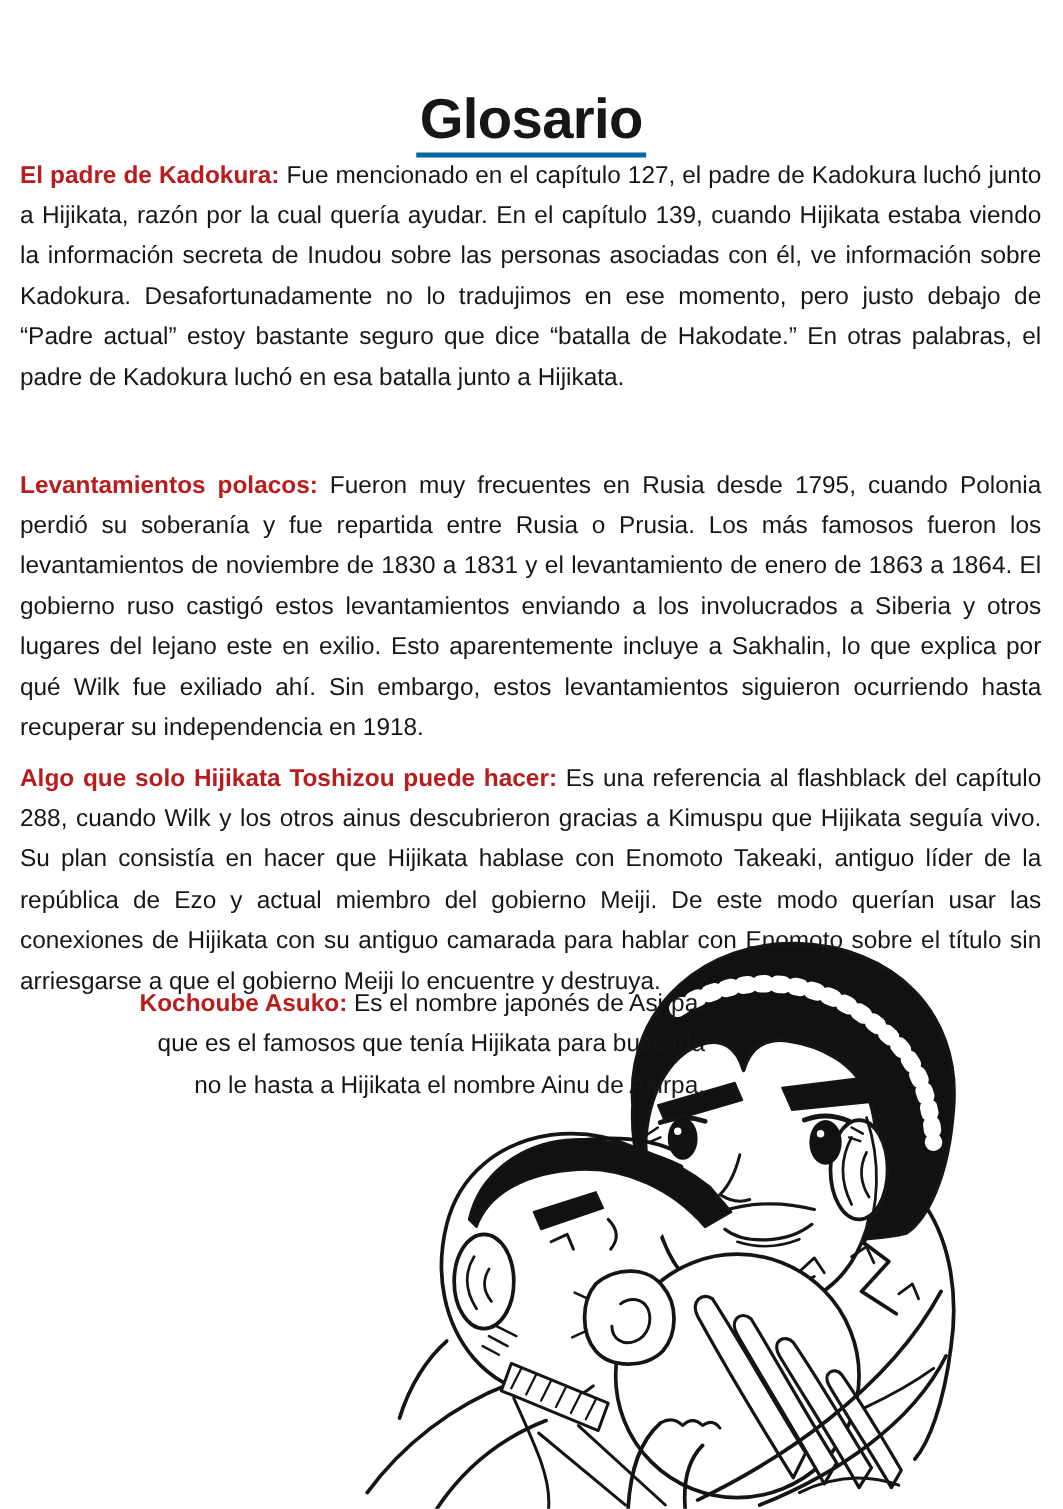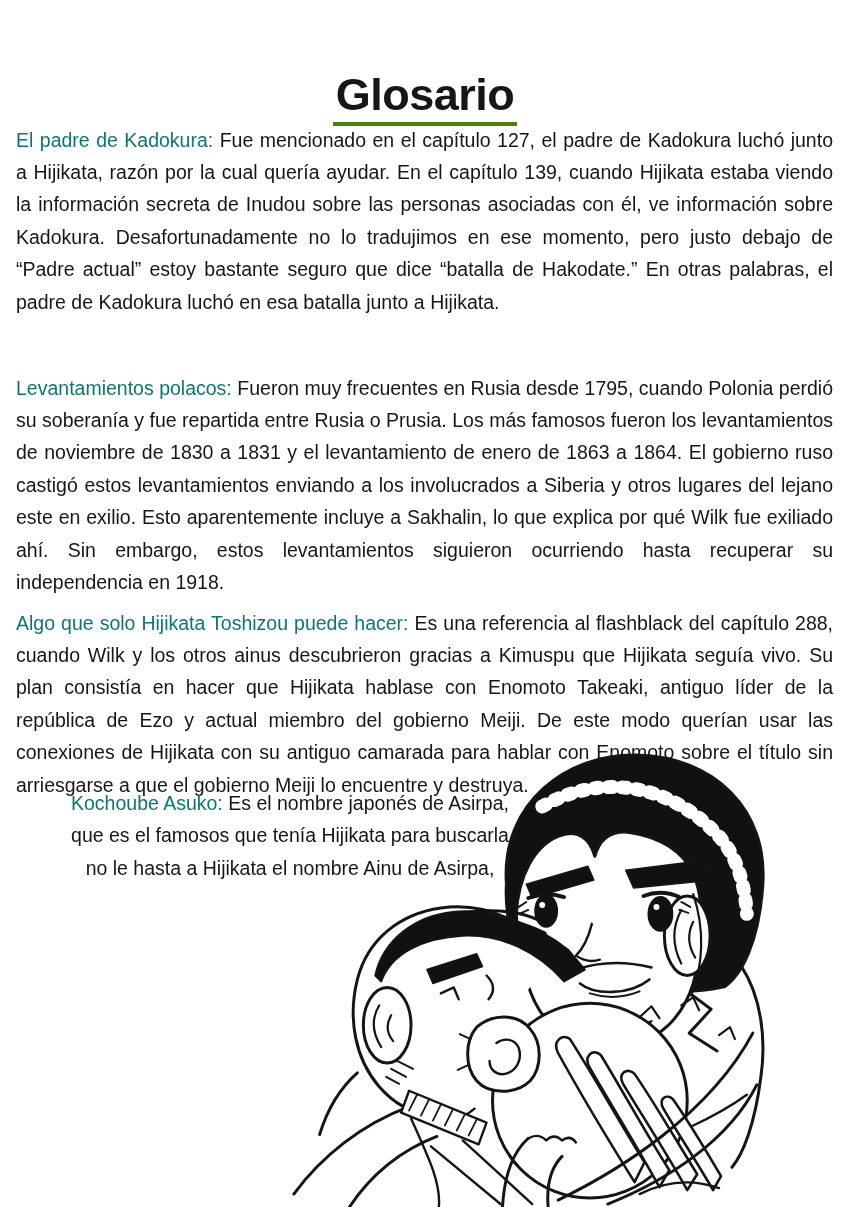--- a/index.html
+++ b/index.html
@@ -14,33 +14,33 @@
   .page{position:absolute;inset:0;}
   .title{
     position:absolute;top:42px;left:0;right:0;
     text-align:center;
     font-size:45px;font-weight:700;line-height:1;
     letter-spacing:-0.5px;
   }
   .title .underlined{
     display:inline-block;
     padding:0 3px 5px 3px;
-    border-bottom:4px solid #4d7c0f;
+    border-bottom:4px solid #0369a1;
   }
   .entry{
     position:absolute;left:16px;right:17px;
     font-size:19.5px;line-height:32.4px;
     text-align:justify;
     z-index:2;
   }
-  .entry b{font-weight:400;color:#0f766e;}
+  .entry b{font-weight:700;color:#b91c1c;}
   #entry-1{top:104px;}
   #entry-2{top:352px;}
   #entry-3{top:587px;}
-  #entry-4{top:787px;right:auto;width:548px;text-align:center;}
+  #entry-4{top:787px;right:auto;width:548px;text-align:right;}
   #entry-4 .line{white-space:nowrap;}
   .art{
     position:absolute;left:290px;top:745px;width:560px;height:462px;
     z-index:1;pointer-events:none;
   }
   .art svg{display:block;width:100%;height:100%;}
 </style>
 </head>
 <body>
 

